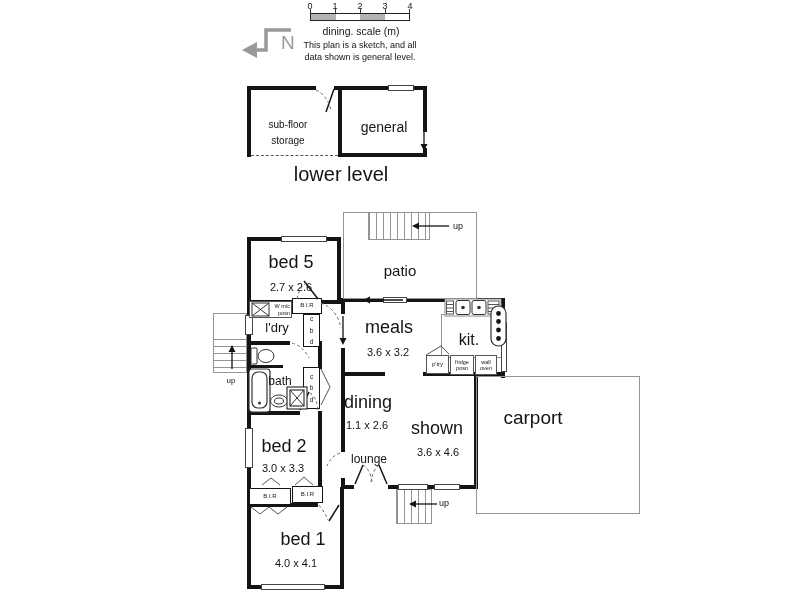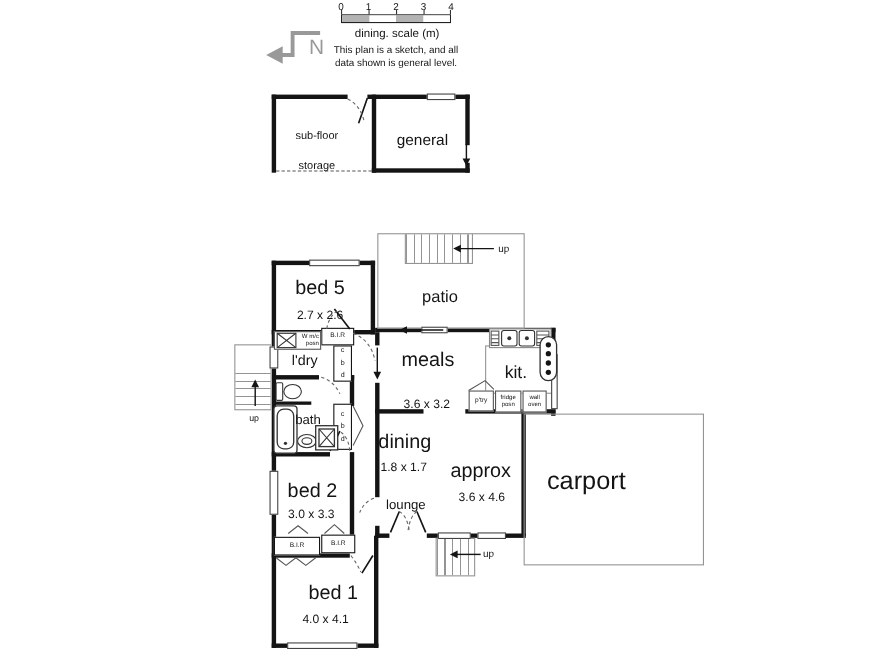--- a/index.html
+++ b/index.html
@@ -244,38 +244,39 @@
     </g>
     <path d="M426,355 L441,346 L449,354" stroke="#555" stroke-width="1" fill="none"></path>
 
     <path d="M251,507 L260,514 L269,507 L278,514 L287,507" stroke="#555" stroke-width="1" fill="none"></path>
     <path d="M262,485 L271,478 L280,485" stroke="#555" stroke-width="1" fill="none"></path>
     <path d="M295,485 L304,477 L313,485" stroke="#555" stroke-width="1" fill="none"></path>
     <path d="M321,369 L330,387 L321,405" stroke="#555" stroke-width="1" fill="none"></path>
   </svg>
 
   <div class="lbl" style="left:288px;top:124px;font-size:10px">sub-floor</div>
-  <div class="lbl" style="left:288px;top:151px;font-size:10px">storage</div>
+  <div class="lbl" style="left:288px;top:140px;font-size:10px">storage</div>
   <div class="lbl" style="left:384px;top:127px;font-size:14px">general</div>
+  <div class="lbl" style="left:341px;top:174px;font-size:20px">lower level</div>
 
   <div class="lbl room" style="left:291px;top:262px">bed 5</div>
   <div class="lbl dims" style="left:291px;top:287px">2.7 x 2.6</div>
   <div class="lbl" style="left:400px;top:270px;font-size:15px">patio</div>
   <div class="lbl tiny" style="left:458px;top:226px">up</div>
   <div class="lbl room" style="left:389px;top:327px">meals</div>
-  <div class="lbl dims" style="left:388px;top:368px">3.6 x 3.2</div>
+  <div class="lbl dims" style="left:388px;top:352px">3.6 x 3.2</div>
   <div class="lbl" style="left:469px;top:340px;font-size:16px">kit.</div>
   <div class="lbl" style="left:277px;top:327px;font-size:13px">l'dry</div>
   <div class="lbl" style="left:231px;top:380px;font-size:8px">up</div>
   <div class="lbl small" style="left:280px;top:381px">bath</div>
   <div class="lbl room" style="left:368px;top:402px">dining</div>
-  <div class="lbl dims" style="left:367px;top:425px">1.8 x 1.7</div>
-  <div class="lbl room" style="left:437px;top:428px">approx</div>
+  <div class="lbl dims" style="left:367px;top:425px">1.1 x 2.6</div>
+  <div class="lbl room" style="left:437px;top:428px">shown</div>
   <div class="lbl dims" style="left:438px;top:452px">3.6 x 4.6</div>
   <div class="lbl small" style="left:369px;top:459px">lounge</div>
   <div class="lbl tiny" style="left:444px;top:503px">up</div>
-  <div class="lbl" style="left:533px;top:437px;font-size:23px">carport</div>
+  <div class="lbl" style="left:533px;top:418px;font-size:19px">carport</div>
   <div class="lbl room" style="left:284px;top:446px">bed 2</div>
   <div class="lbl dims" style="left:283px;top:468px">3.0 x 3.3</div>
   <div class="lbl room" style="left:303px;top:539px">bed 1</div>
   <div class="lbl dims" style="left:296px;top:563px">4.0 x 4.1</div>
 
 </div>
 
 </body></html>

